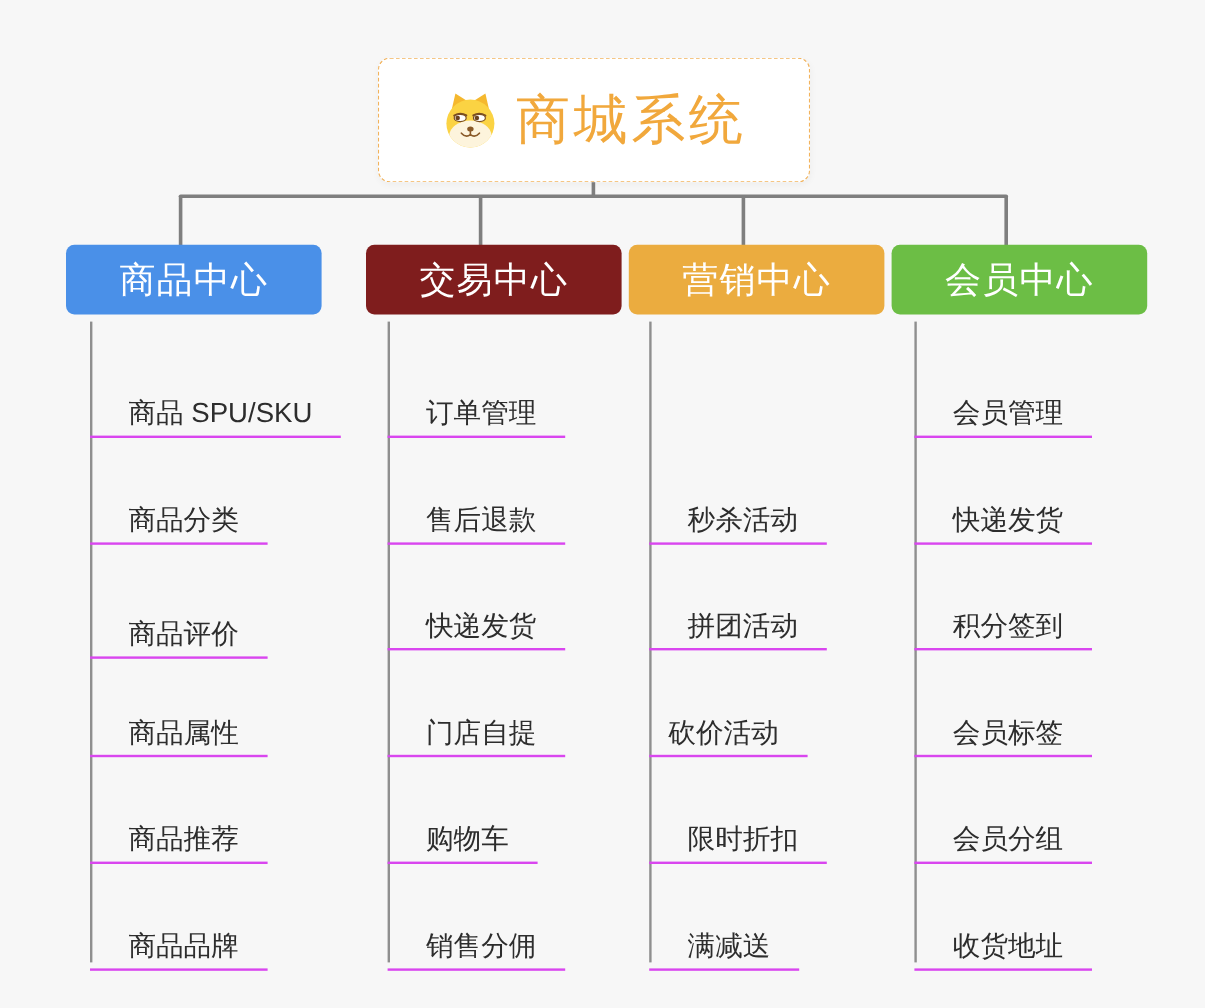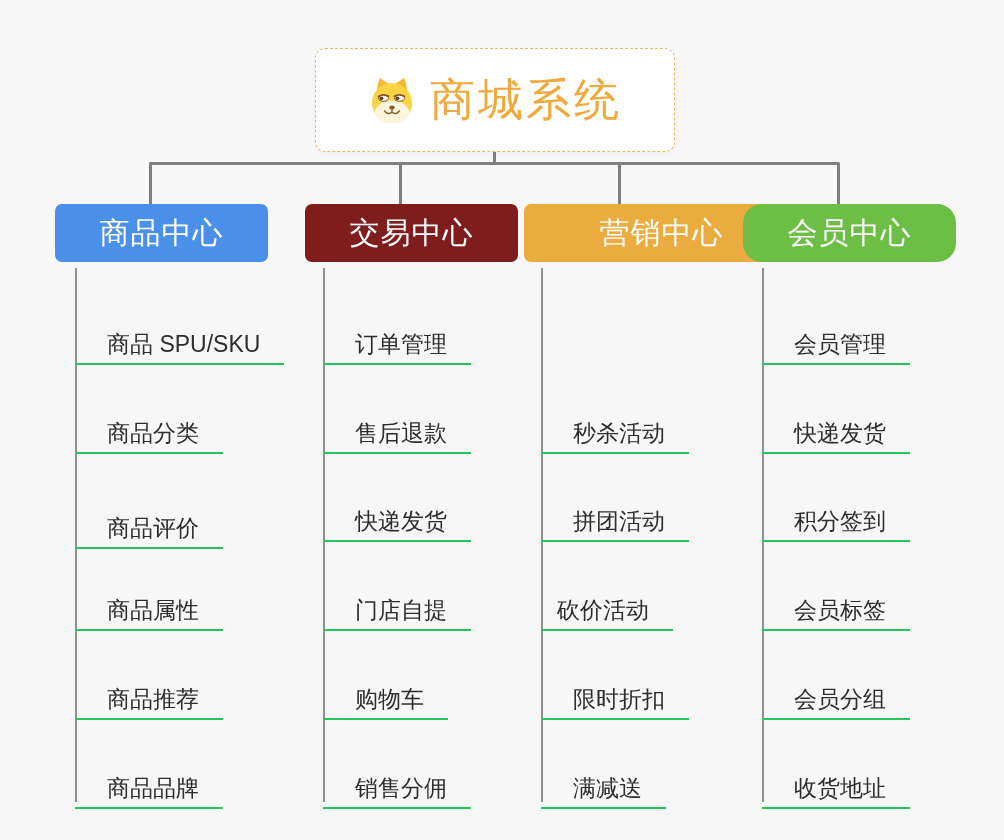--- a/index.html
+++ b/index.html
@@ -48,21 +48,21 @@
     white-space:nowrap;
   }
   
   .vline{
     position:absolute;top:268px;width:2px;height:534px;
     background:#8f8f8f;
   }
   
   .leaf{
     position:absolute;height:42px;
-    border-bottom:2px solid #22c55e;
+    border-bottom:2px solid #d946ef;
     display:flex;align-items:flex-end;
     padding:0 24px 7px 32px;
     box-sizing:content-box;
     white-space:nowrap;
   }
   .leaf span{
     font-size:23px;
     color:#2d2d2d;
     line-height:1;
   }
@@ -146,41 +146,41 @@
     <div class="leaf" style="left: 323px; top: 580px;">
       <span>门店自提</span>
     </div>
     <div class="leaf" style="left: 323px; top: 669px;">
       <span>购物车</span>
     </div>
     <div class="leaf" style="left: 323px; top: 758px;">
       <span>销售分佣</span>
     </div>
     <div class="conn conn-drop" style="left: 618px;"></div>
-    <div class="branch" style="left: 524px; background: rgb(235, 172, 63); padding-left: 31px;">
+    <div class="branch" style="left: 524px; background: rgb(235, 172, 63);">
       <span>营销中心</span>
     </div>
     <div class="vline" style="left: 541px;"></div>
     <div class="leaf" style="left: 541px; top: 403px;">
       <span>秒杀活动</span>
     </div>
     <div class="leaf" style="left: 541px; top: 491px;">
       <span>拼团活动</span>
     </div>
     <div class="leaf" style="left: 541px; top: 580px; padding-left: 16px;">
       <span>砍价活动</span>
     </div>
     <div class="leaf" style="left: 541px; top: 669px;">
       <span>限时折扣</span>
     </div>
     <div class="leaf" style="left: 541px; top: 758px;">
       <span>满减送</span>
     </div>
     <div class="conn conn-drop" style="left: 837px;"></div>
-    <div class="branch" style="left: 743px; background: rgb(108, 190, 69); border-radius: 19px;">
+    <div class="branch" style="left: 743px; background: rgb(108, 190, 69);">
       <span>会员中心</span>
     </div>
     <div class="vline" style="left: 762px;"></div>
     <div class="leaf" style="left: 762px; top: 314px;">
       <span>会员管理</span>
     </div>
     <div class="leaf" style="left: 762px; top: 403px;">
       <span>快递发货</span>
     </div>
     <div class="leaf" style="left: 762px; top: 491px;">

